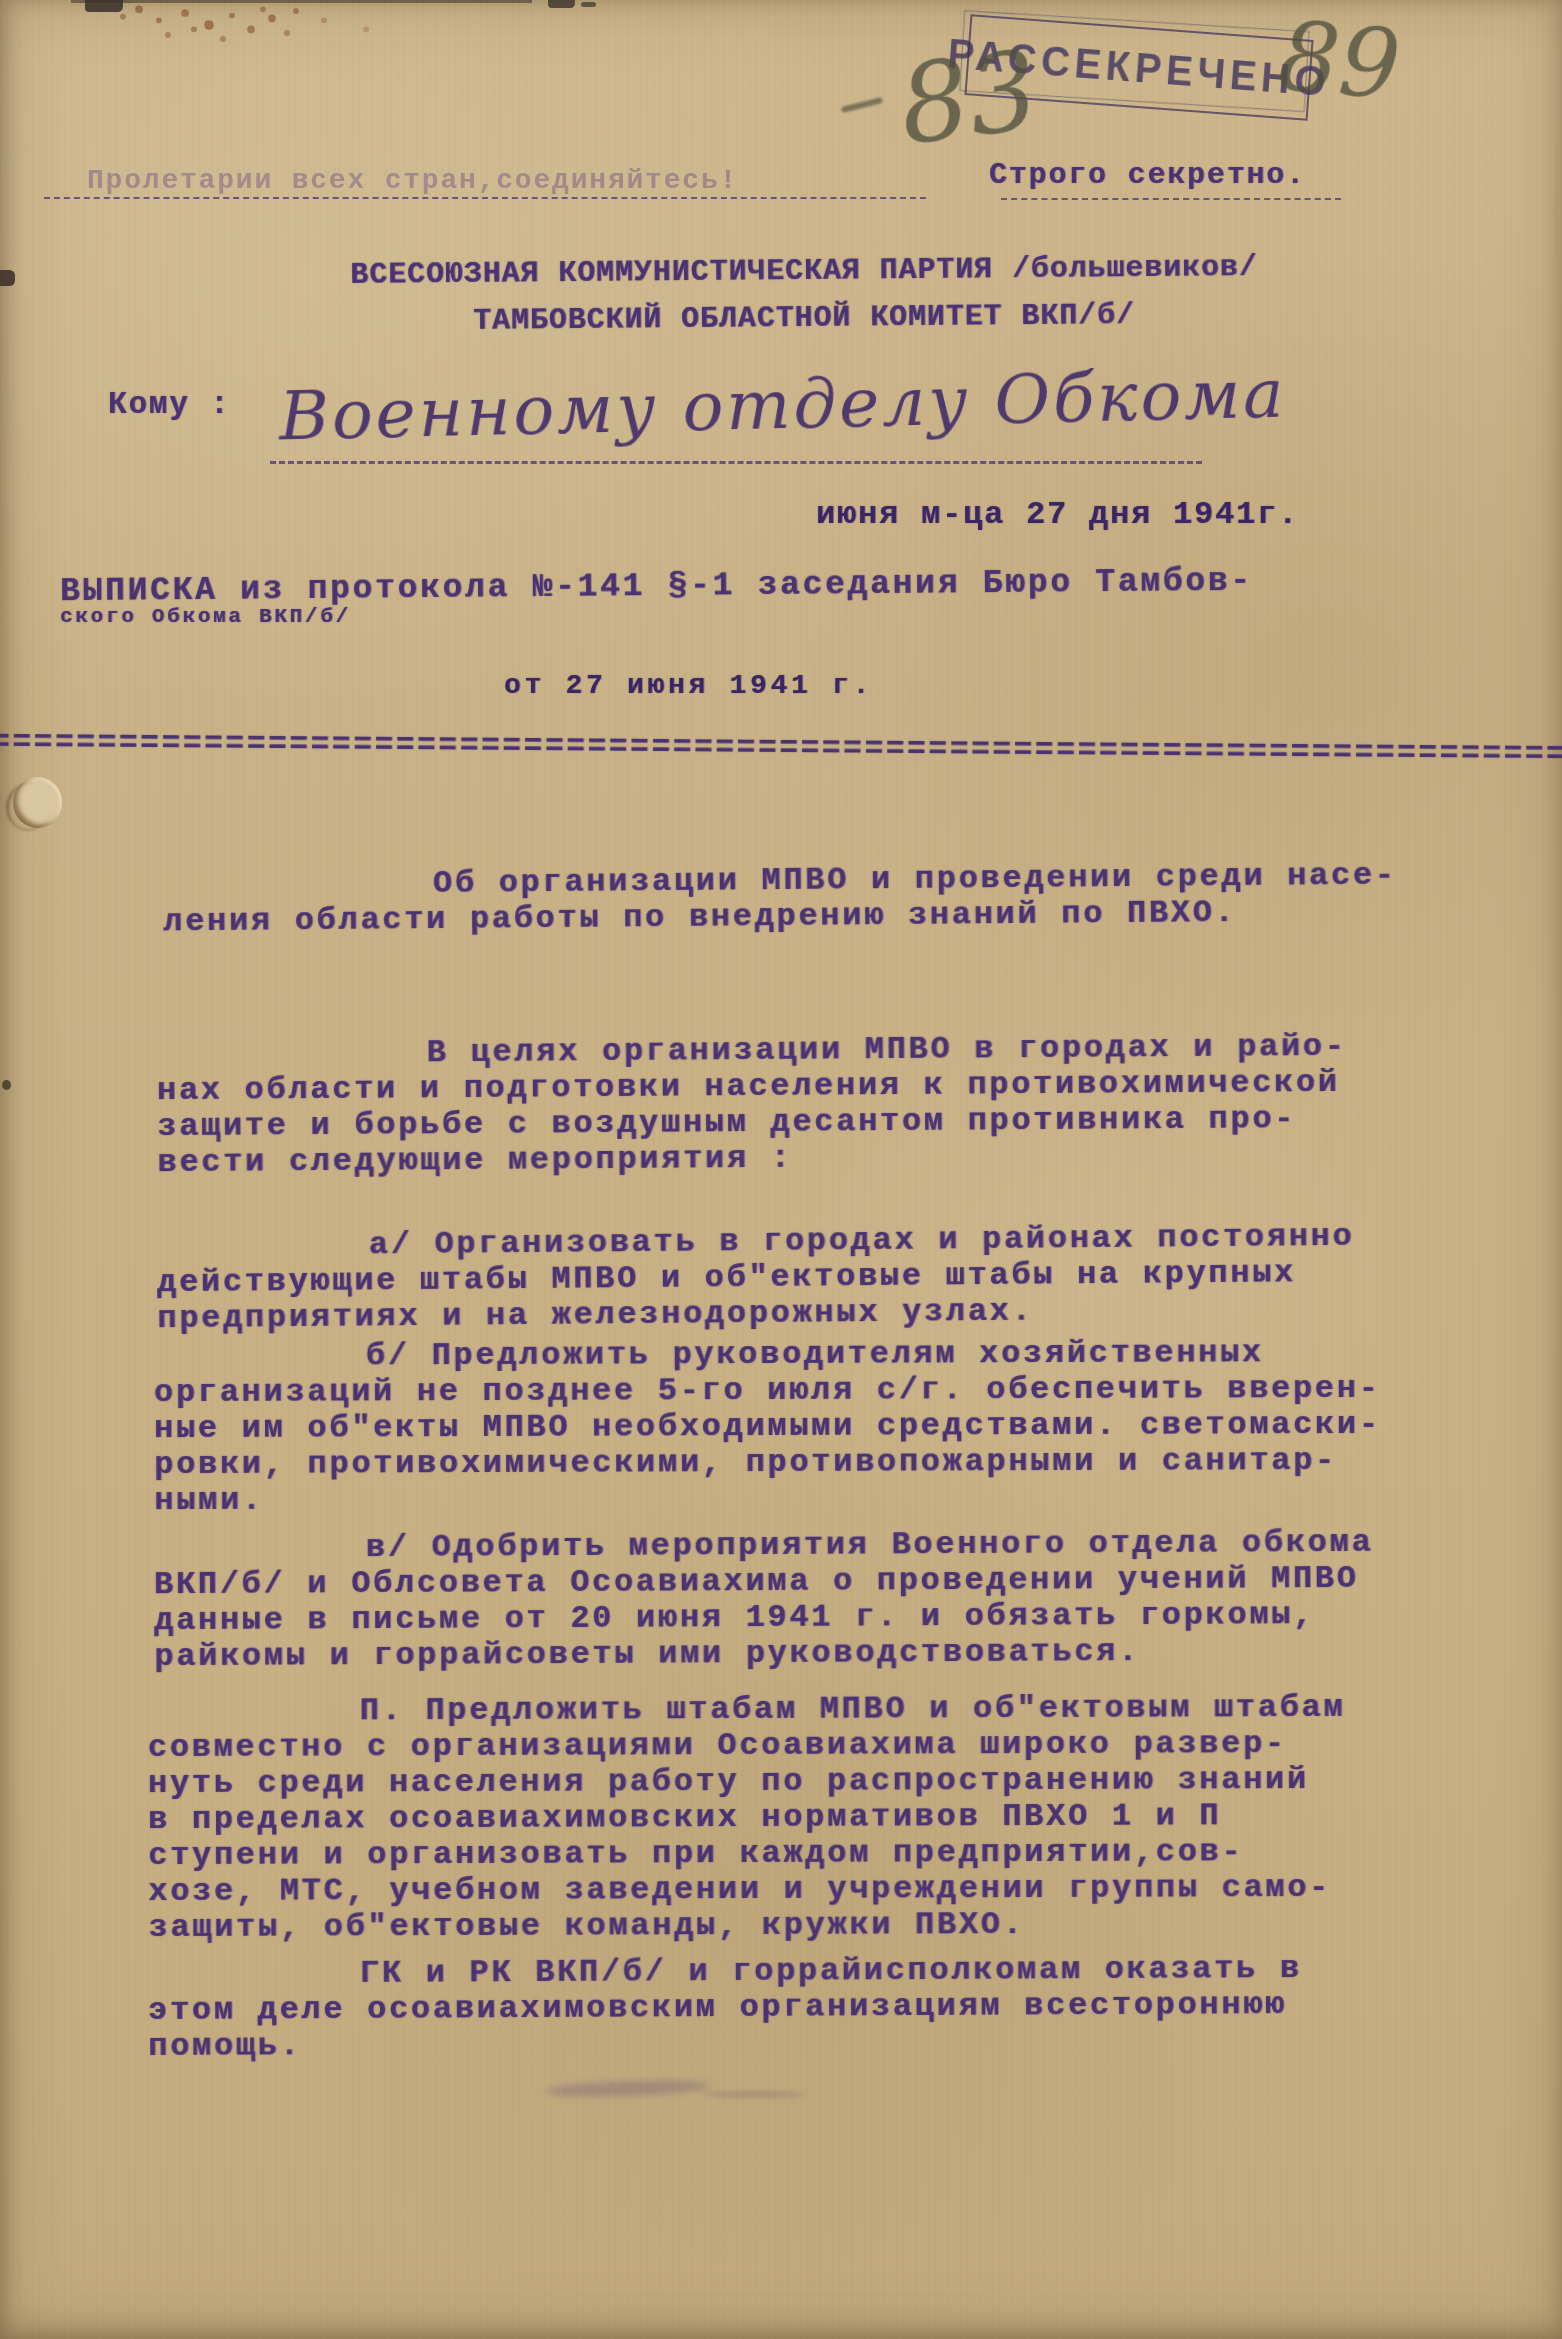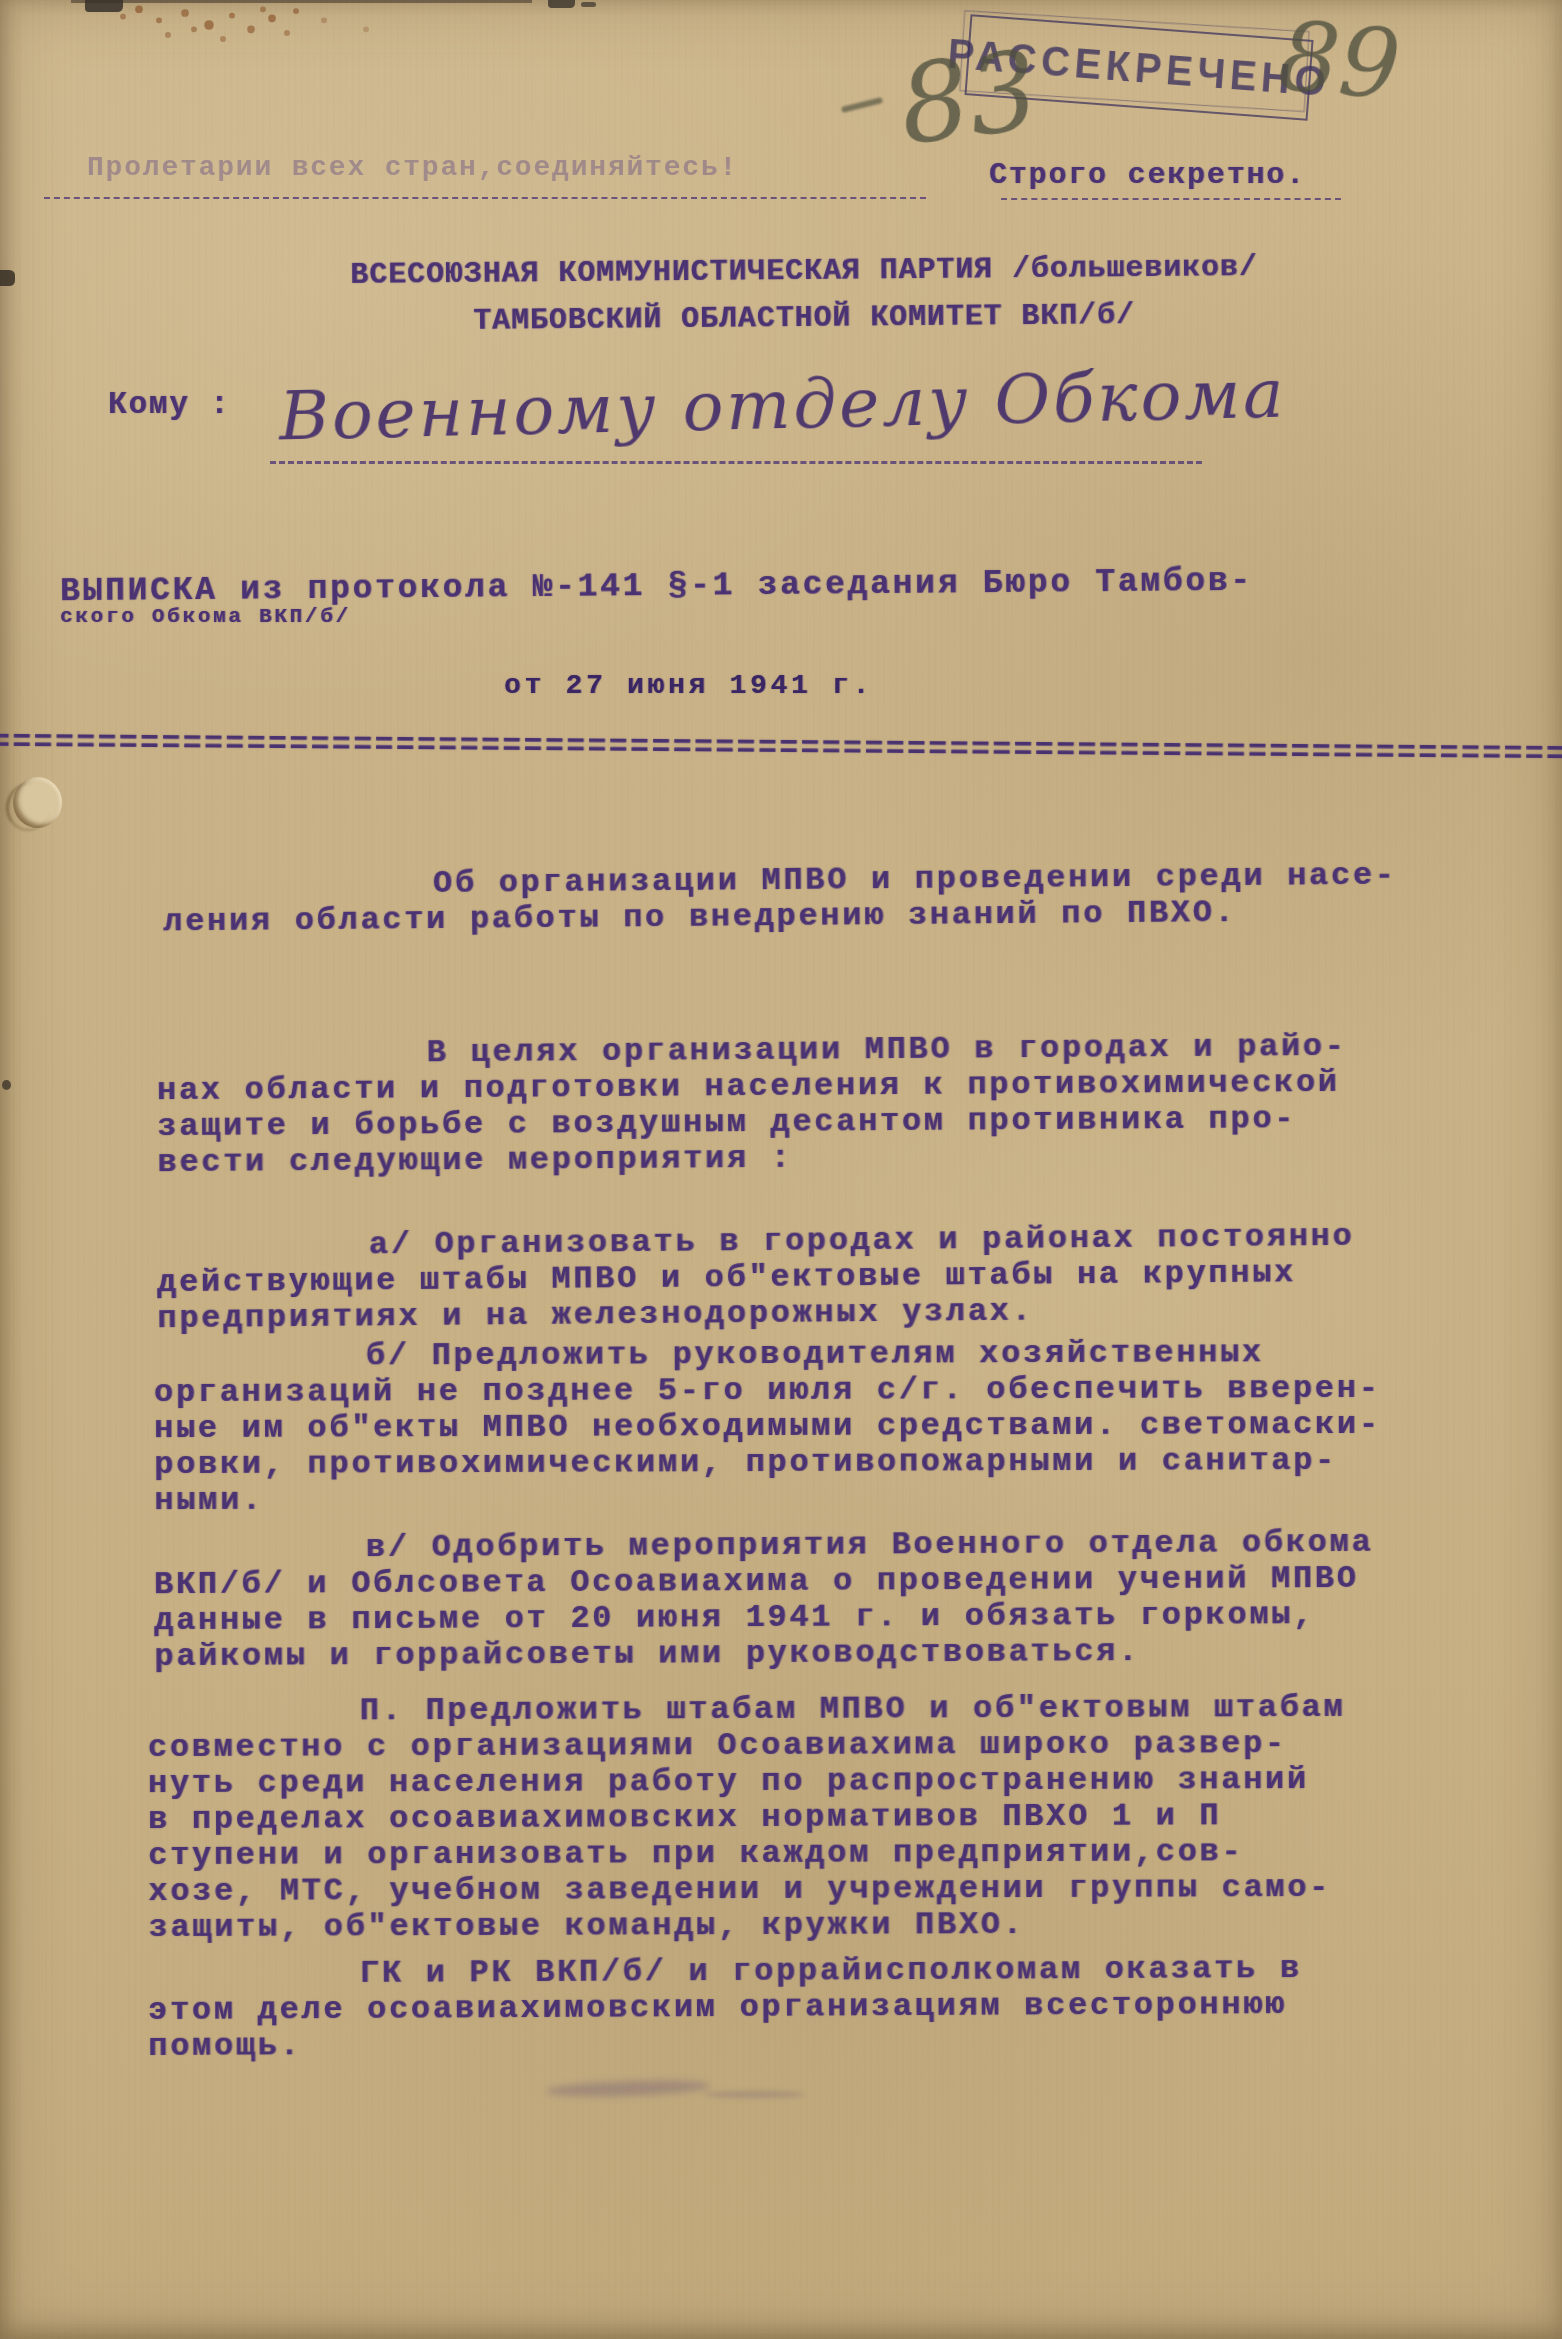--- a/index.html
+++ b/index.html
@@ -26,21 +26,21 @@
     position:absolute;white-space:nowrap;font-weight:bold;color:var(--ink);
     text-shadow:1px 0 0 rgba(74,50,116,0.40), 0 0 1.5px rgba(74,50,116,0.45);
     filter:blur(0.3px);
   }
   .para{position:absolute;}
   .para .ln{white-space:nowrap;font-size:32px;line-height:36px;letter-spacing:2.7px;font-weight:bold;color:var(--ink);
     text-shadow:1px 0 0 rgba(74,50,116,0.40), 0 0 1.5px rgba(74,50,116,0.45);filter:blur(0.3px);}
   .ind290{padding-left:270px;}
   .ind230{padding-left:212px;}
   
-  .slogan{left:87px;top:152px;font-size:28px;letter-spacing:1.8px;color:rgba(88,64,130,0.38);
+  .slogan{left:87px;top:165px;font-size:28px;letter-spacing:1.8px;color:rgba(88,64,130,0.38);
     text-shadow:none;filter:blur(0.7px);}
   .dash-ul{position:absolute;border-top:2.7px dashed rgba(74,50,116,0.75);height:0;filter:blur(0.3px);}
   .ul-slogan{left:44px;top:197px;width:882px;}
   .secrecy{left:989px;top:158px;font-size:30px;letter-spacing:1.8px;}
   .ul-secrecy{left:1001px;top:198px;width:340px;}
   .org{left:23px;top:254px;width:1562px;text-align:center;font-size:30px;letter-spacing:0.9px;transform:rotate(-0.5deg);}
   .org2{top:301px;}
   .to-label{left:108px;top:387px;font-size:31px;letter-spacing:1.8px;}
   .hand{
     position:absolute;left:279px;top:365px;white-space:nowrap;
@@ -145,20 +145,21 @@
   <div class="tw secrecy">Строго секретно.</div>
   <div class="dash-ul ul-secrecy"></div>
 
   <div class="tw org">ВСЕСОЮЗНАЯ КОММУНИСТИЧЕСКАЯ ПАРТИЯ /большевиков/</div>
   <div class="tw org org2">ТАМБОВСКИЙ ОБЛАСТНОЙ КОМИТЕТ ВКП/б/</div>
 
   <div class="tw to-label">Кому :</div>
   <div class="hand">Военному отделу Обкома</div>
   <div class="dash-ul ul-hand"></div>
 
+  <div class="tw date-line">июня м-ца 27 дня 1941г.</div>
   <div class="tw extract1">ВЫПИСКА из протокола №-141  §-1 заседания Бюро Тамбов-</div>
   <div class="tw extract2">ского Обкома ВКП/б/</div>
   <div class="tw session-date">от 27 июня 1941 г.</div>
 
   <div class="tw divider">========================================================================================</div>
 
   <div class="para r-n05" style="left:163px;top:863px;">
     <div class="ln ind290">Об организации МПВО и проведении среди насе-</div>
     <div class="ln">ления области работы по внедрению знаний по ПВХО.</div>
   </div>

